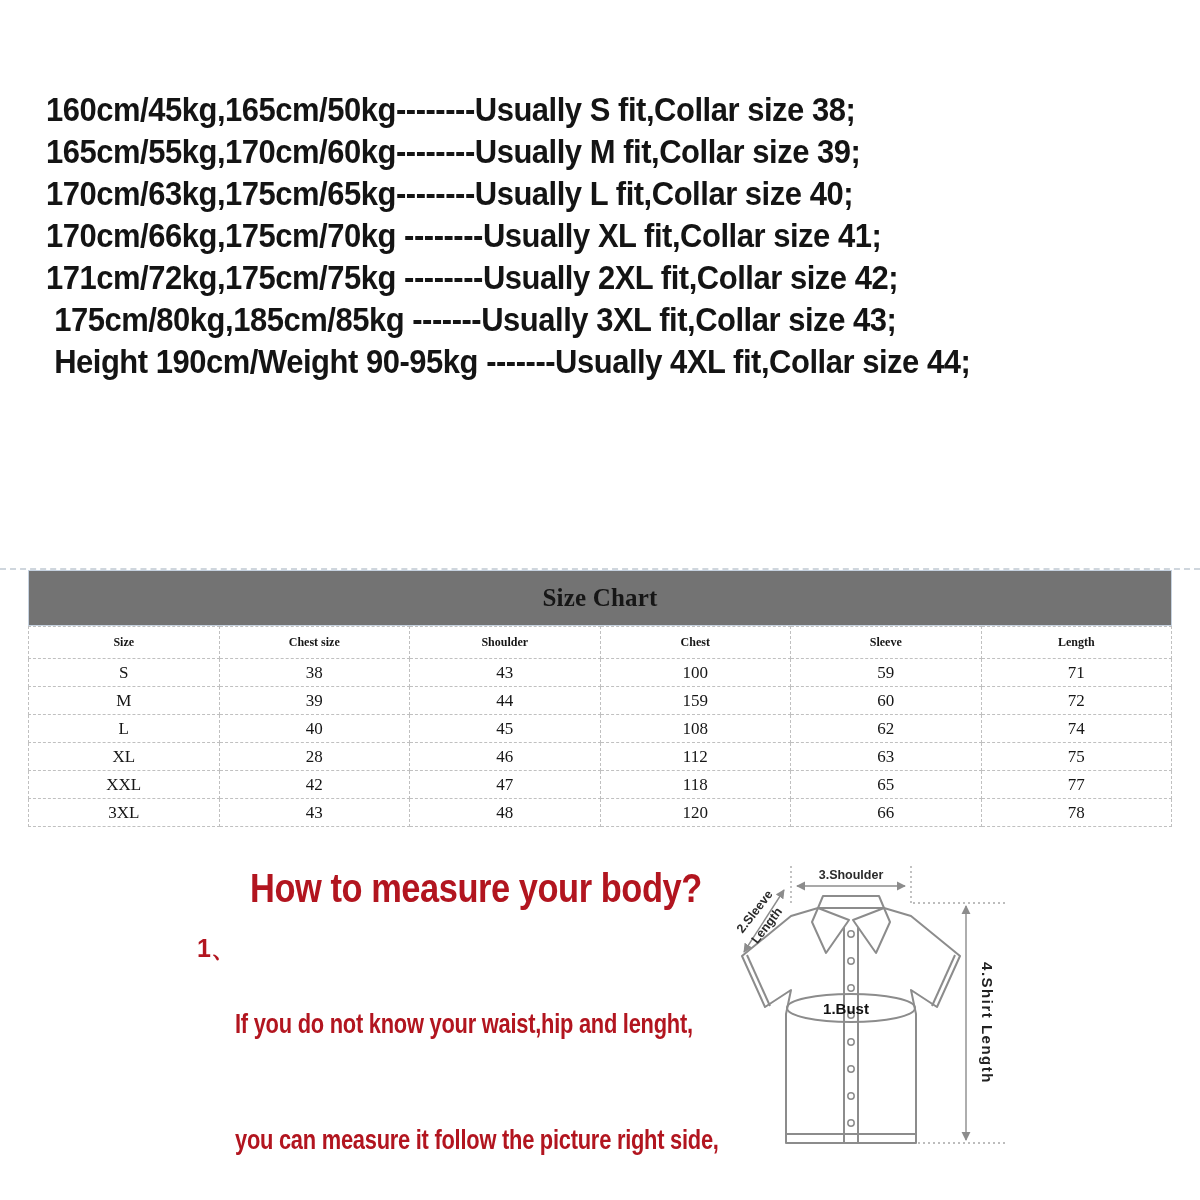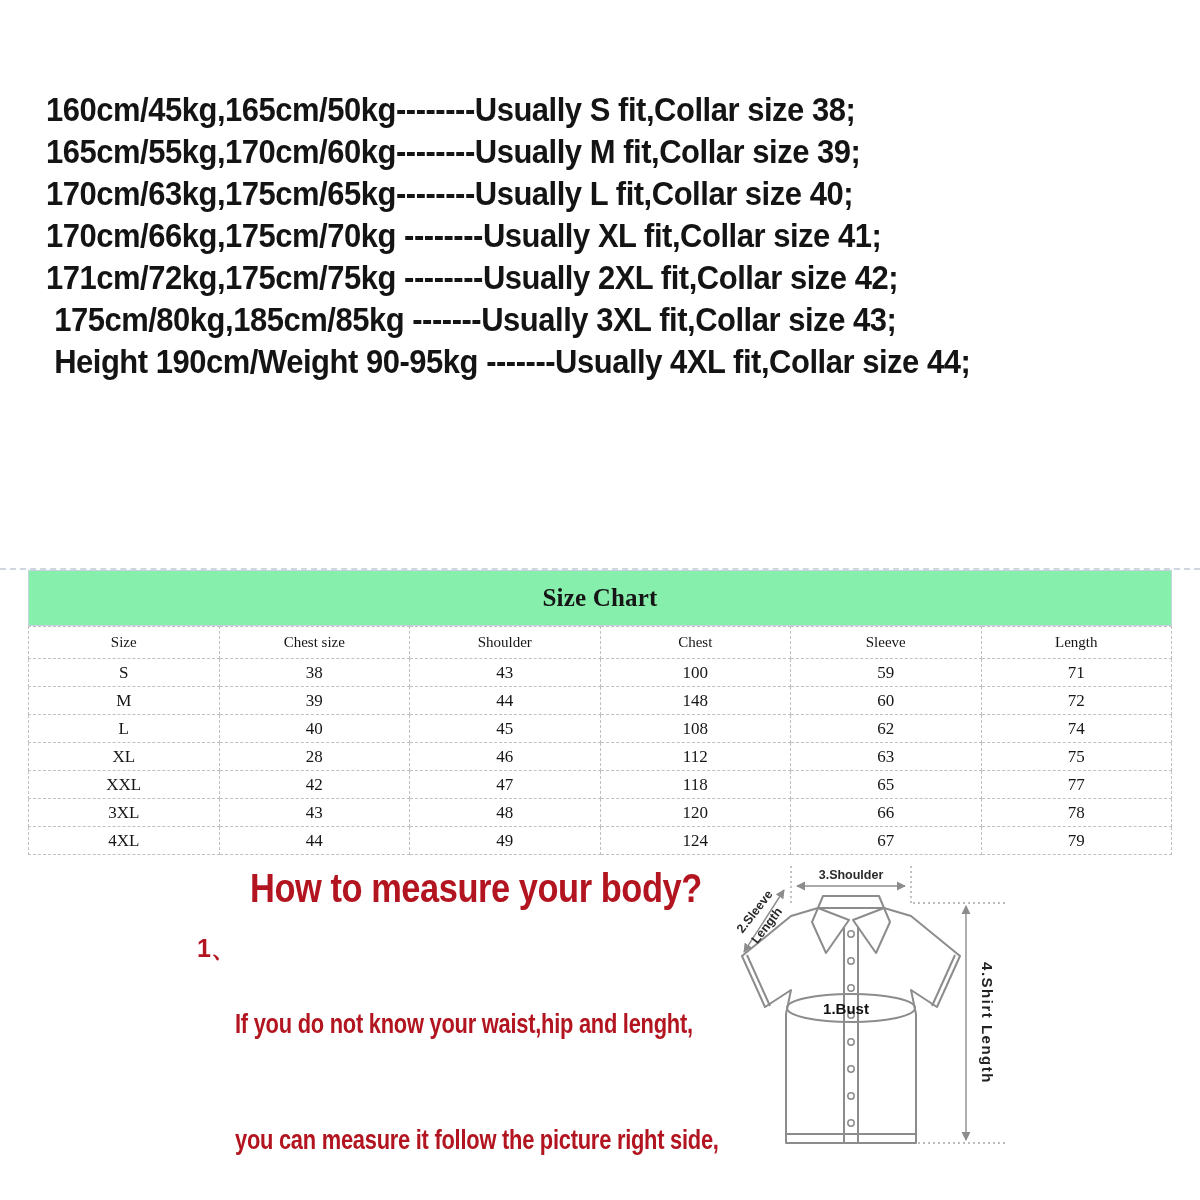--- a/index.html
+++ b/index.html
@@ -18,26 +18,26 @@
 
   
   .artifact-mid{position:absolute;left:0;top:568px;width:1200px;border-top:2px dashed #cfd6dd;}
 
   
   .size-chart{
     position:absolute;left:28px;top:570px;width:1144px;
     font-family:"Liberation Serif",serif;color:#161616;
   }
   .chart-title{
-    height:54px;background:#86efac;border:1px solid #c6d2e0;
+    height:54px;background:#737373;border:1px solid #c6d2e0;
     display:flex;align-items:center;justify-content:center;
     font-size:25px;font-weight:700;letter-spacing:0.2px;
   }
   .size-table{width:100%;border-collapse:collapse;table-layout:fixed;}
-  .size-table th{height:31px;font-size:15px;font-weight:400;}
+  .size-table th{height:31px;font-size:12px;font-weight:700;}
   .size-table td{height:27px;font-size:17px;font-weight:400;}
   .size-table th,.size-table td{
     border:1px dashed #c0c0c0;text-align:center;padding:0;vertical-align:middle;
   }
 
   
   .measure-title{
     position:absolute;left:250px;top:866px;
     font-size:40px;font-weight:700;color:#b2151f;white-space:nowrap;
     letter-spacing:-0.5px;transform:scaleX(0.86);transform-origin:left top;
@@ -99,21 +99,21 @@
           <td>38</td>
           <td>43</td>
           <td>100</td>
           <td>59</td>
           <td>71</td>
         </tr>
         <tr>
           <td>M</td>
           <td>39</td>
           <td>44</td>
-          <td>148</td>
+          <td>159</td>
           <td>60</td>
           <td>72</td>
         </tr>
         <tr>
           <td>L</td>
           <td>40</td>
           <td>45</td>
           <td>108</td>
           <td>62</td>
           <td>74</td>
@@ -134,28 +134,20 @@
           <td>65</td>
           <td>77</td>
         </tr>
         <tr>
           <td>3XL</td>
           <td>43</td>
           <td>48</td>
           <td>120</td>
           <td>66</td>
           <td>78</td>
-        </tr>
-        <tr>
-          <td>4XL</td>
-          <td>44</td>
-          <td>49</td>
-          <td>124</td>
-          <td>67</td>
-          <td>79</td>
         </tr>
       </tbody>
     </table>
   </div>
 
   <div class="measure-title">How to measure your body?</div>
 
   <div class="measure-list">
     <div class="measure-item">
       <span class="measure-num">1、</span>

